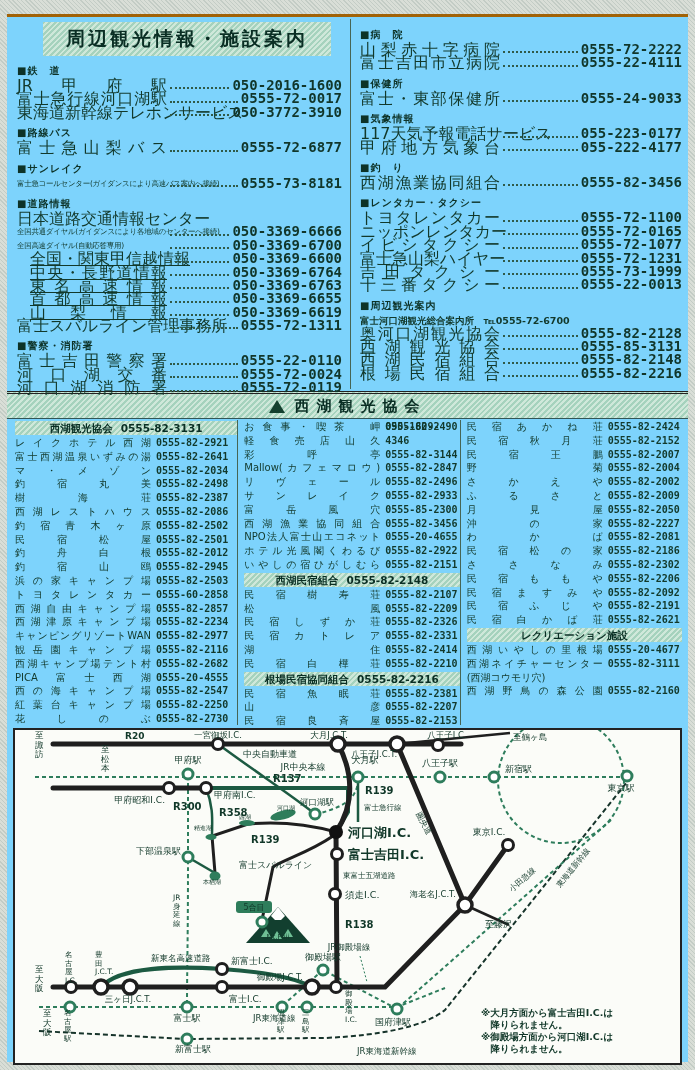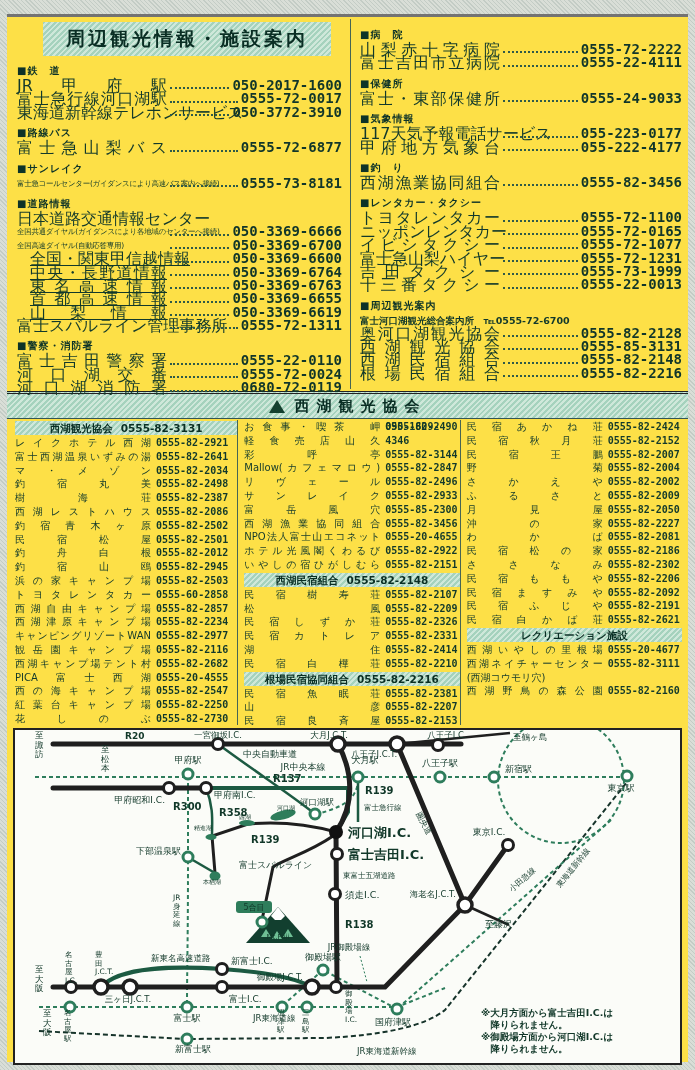--- a/index.html
+++ b/index.html
@@ -4,21 +4,21 @@
 <style>
   html,body{margin:0;padding:0;}
   body{
     width:695px;height:1070px;position:relative;overflow:hidden;
     font-family:"DejaVu Sans",sans-serif;color:#12392b;
     background:#ccd3cd;
     background-image:repeating-linear-gradient(45deg,#c3ccc5 0 1px,#d9ded7 1px 3px);
   }
   .content{
     position:absolute;left:7px;right:7px;top:14px;bottom:8px;
-    background:#fde047;border-top:3px solid #737373;
+    background:#7dd3fc;border-top:3px solid #a16207;
   }
   .hatch{background:repeating-linear-gradient(135deg,#a5d2bd 0 2px,#cfe8da 2px 4px);}
   
   .dir{display:flex;height:372px;padding:2px 6px 0 10px;box-sizing:border-box;}
   .dir-col{box-sizing:border-box;}
   .dir-left{width:334px;padding-right:8px;border-right:1px solid #466554;}
   .dir-right{flex:1;padding-left:9px;padding-top:2px;}
   .title-chip{
     margin:3px 2px 6px 26px;width:288px;text-align:center;
     font-size:19px;font-weight:bold;letter-spacing:3px;color:#0a2e24;
@@ -69,21 +69,21 @@
   <div class="content">
 
     <div class="dir">
       <div class="dir-col dir-left" id="dir-left">
         <div class="title-chip hatch">周辺観光情報・施設案内</div>
       <div class="grp">
             <div class="ghead">■鉄　道</div>
             <div class="drow">
               <span class="nm">JR甲府駅</span>
               <span class="ldr"></span>
-              <span class="ph">050-2017-1600</span>
+              <span class="ph">050-2016-1600</span>
             </div>
             <div class="drow">
               <span class="nm">富士急行線河口湖駅</span>
               <span class="ldr"></span>
               <span class="ph">0555-72-0017</span>
             </div>
             <div class="drow">
               <span class="nm">東海道新幹線テレホンサービス</span>
               <span class="ldr"></span>
               <span class="ph">050-3772-3910</span>
@@ -159,21 +159,21 @@
               <span class="ph">0555-22-0110</span>
             </div>
             <div class="drow">
               <span class="nm">河口湖交番</span>
               <span class="ldr"></span>
               <span class="ph">0555-72-0024</span>
             </div>
             <div class="drow">
               <span class="nm">河口湖消防署</span>
               <span class="ldr"></span>
-              <span class="ph">0680-72-0119</span>
+              <span class="ph">0555-72-0119</span>
             </div>
           </div>
         </div>
       <div class="dir-col dir-right" id="dir-right">
           <div class="grp">
             <div class="ghead">■病　院</div>
             <div class="drow">
               <span class="nm">山梨赤十字病院</span>
               <span class="ldr"></span>
               <span class="ph">0555-72-2222</span>

